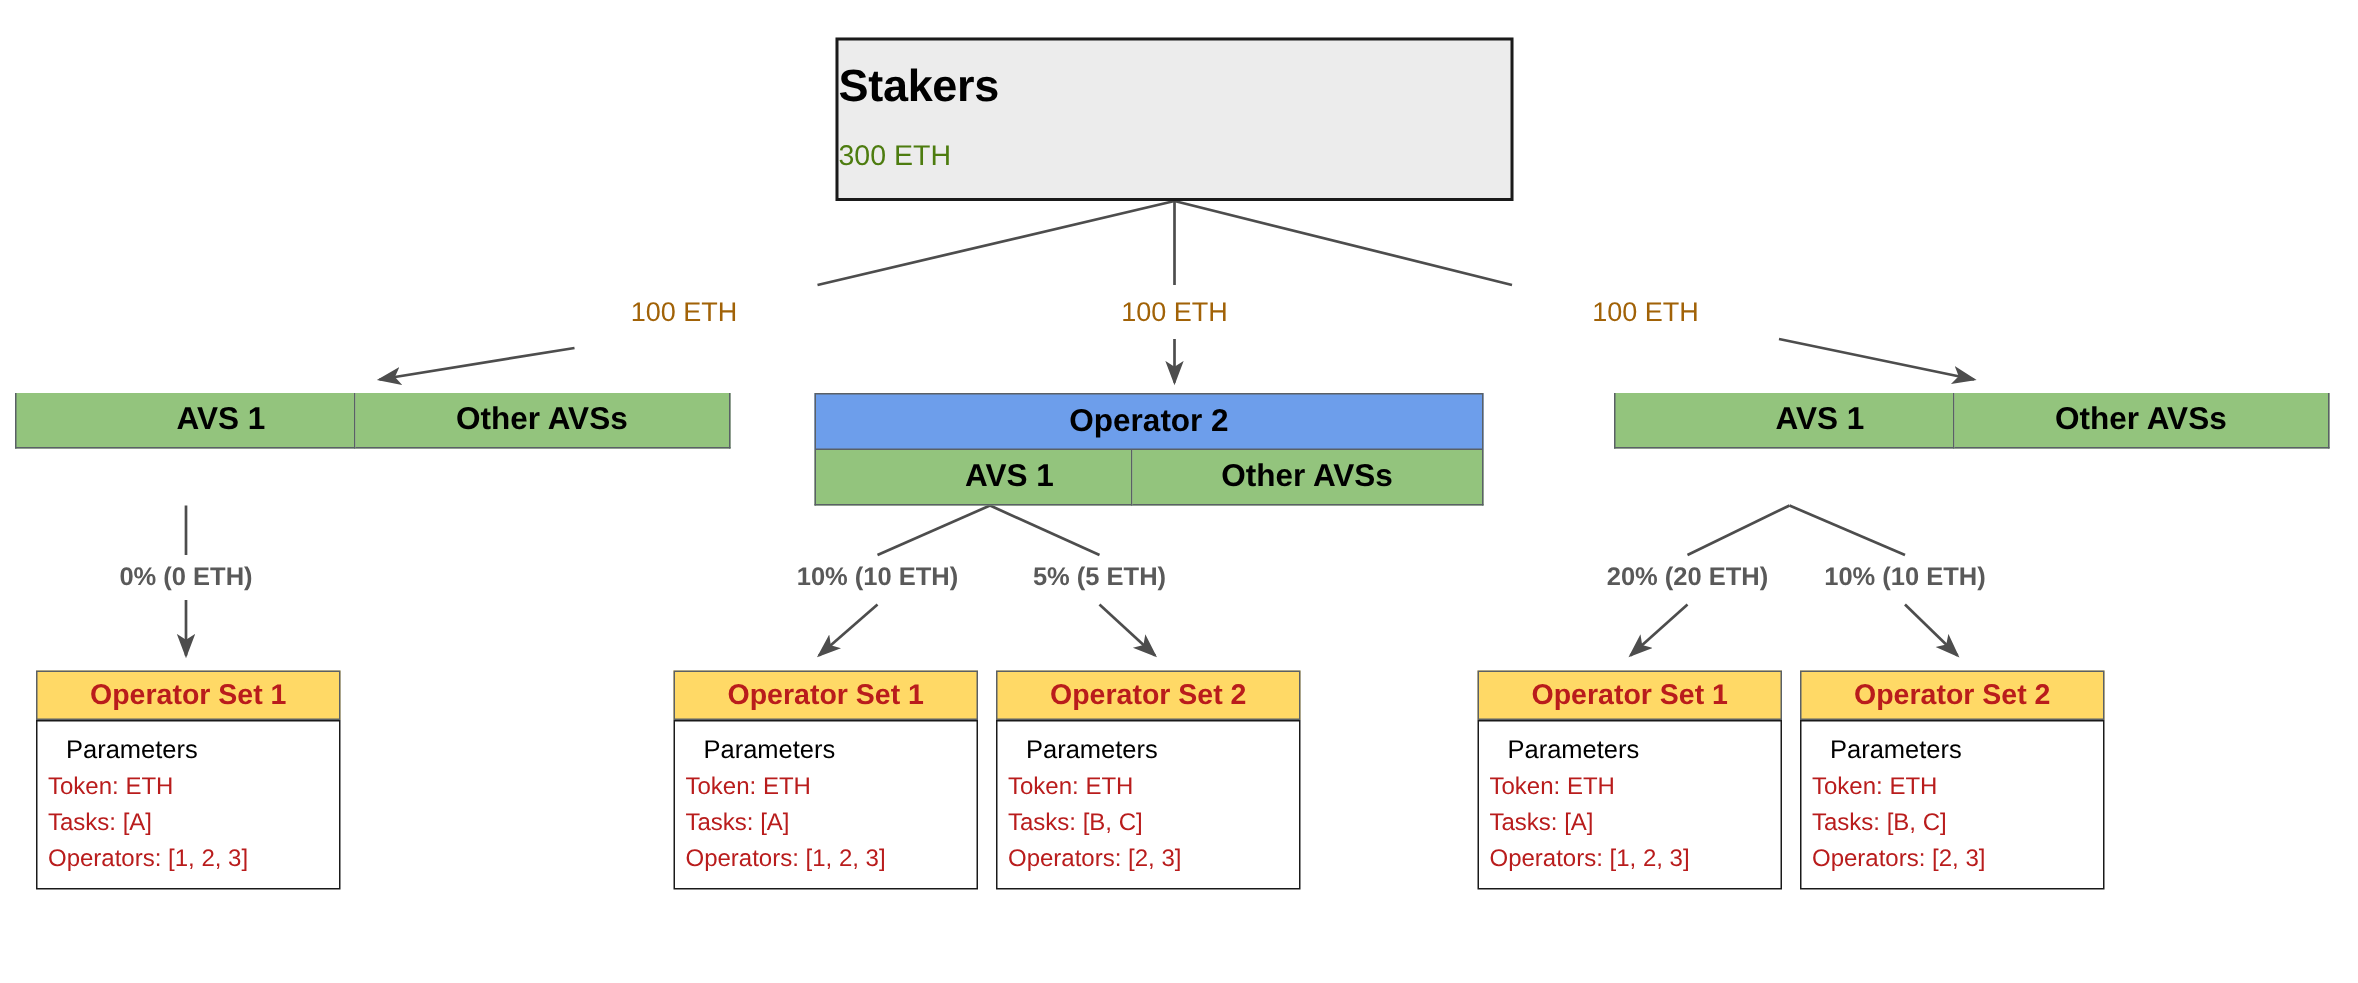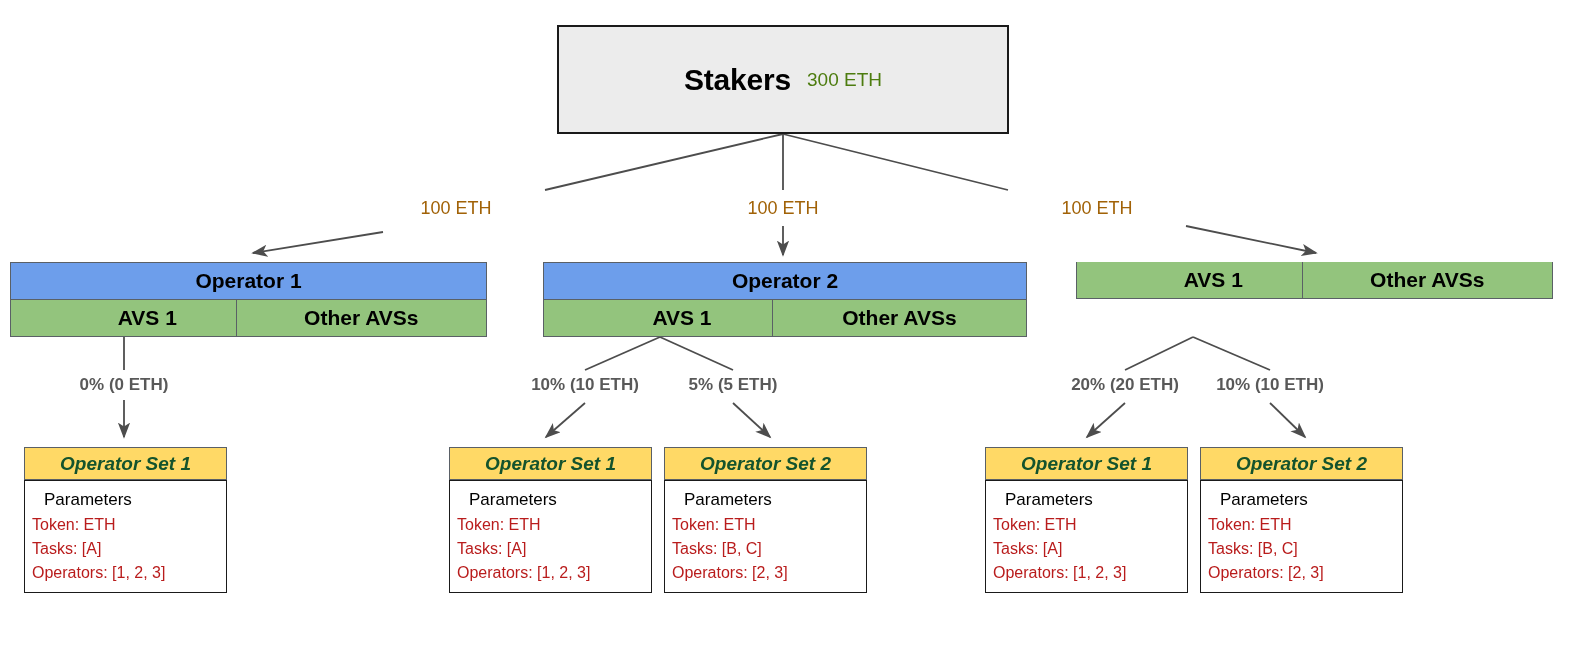--- a/index.html
+++ b/index.html
@@ -25,21 +25,22 @@
 
   
   .stakers-box {
     position: absolute;
     left: 557px; top: 25px;
     width: 452px; height: 109px;
     background: #ececec;
     border: 2px solid #1a1a1a;
     box-sizing: border-box;
     display: flex;
-    align-items: center;
+    flex-direction: column;
+    align-items: flex-start;
     justify-content: center;
     z-index: 3;
     gap: 16px;
   }
   .stakers-title {
     font-size: 30px;
     font-weight: bold;
     color: #000000;
     line-height: 1.12;
     letter-spacing: -0.2px;
@@ -99,22 +100,21 @@
   .opset-head {
     background: #ffd966;
     border: 1.6px solid #5a6066;
     box-sizing: border-box;
     height: 33px;
     display: flex;
     align-items: center;
     justify-content: center;
     font-size: 19px;
     font-weight: bold;
-    color: #14532d;
-    font-style: italic;
+    color: #b91c1c;
   }
   .opset-body {
     background: #ffffff;
     border: 1.6px solid #1a1a1a;
     box-sizing: border-box;
     padding: 6px 7px 7px 7px;
     display: flex;
     flex-direction: column;
   }
   .opset-body .ptitle {
@@ -190,28 +190,27 @@
   <div class="stakers-box">
     <div class="stakers-title">Stakers</div>
     <div class="stakers-sub">300 ETH</div>
   </div>
 
   <div class="edge-label" style="left:456px; top:198px;">100 ETH</div>
   <div class="edge-label" style="left:783px; top:198px;">100 ETH</div>
   <div class="edge-label" style="left:1097px; top:198px;">100 ETH</div>
 
   <div class="operator" style="left:10px; width:477px;">
-    <div class="op-header">Operator 1</div>
     <div class="op-avs-row">
       <div class="op-avs-cell primary">AVS 1</div>
       <div class="op-avs-cell other">Other AVSs</div>
     </div>
   </div>
 
-  <div class="operator" style="left:543px; width:484px;">
+  <div class="operator" style="left:543px; width:446px;">
     <div class="op-header">Operator 2</div>
     <div class="op-avs-row">
       <div class="op-avs-cell primary">AVS 1</div>
       <div class="op-avs-cell other">Other AVSs</div>
     </div>
   </div>
 
   <div class="operator" style="left:1076px; width:477px;">
     <div class="op-avs-row">
       <div class="op-avs-cell primary">AVS 1</div>

